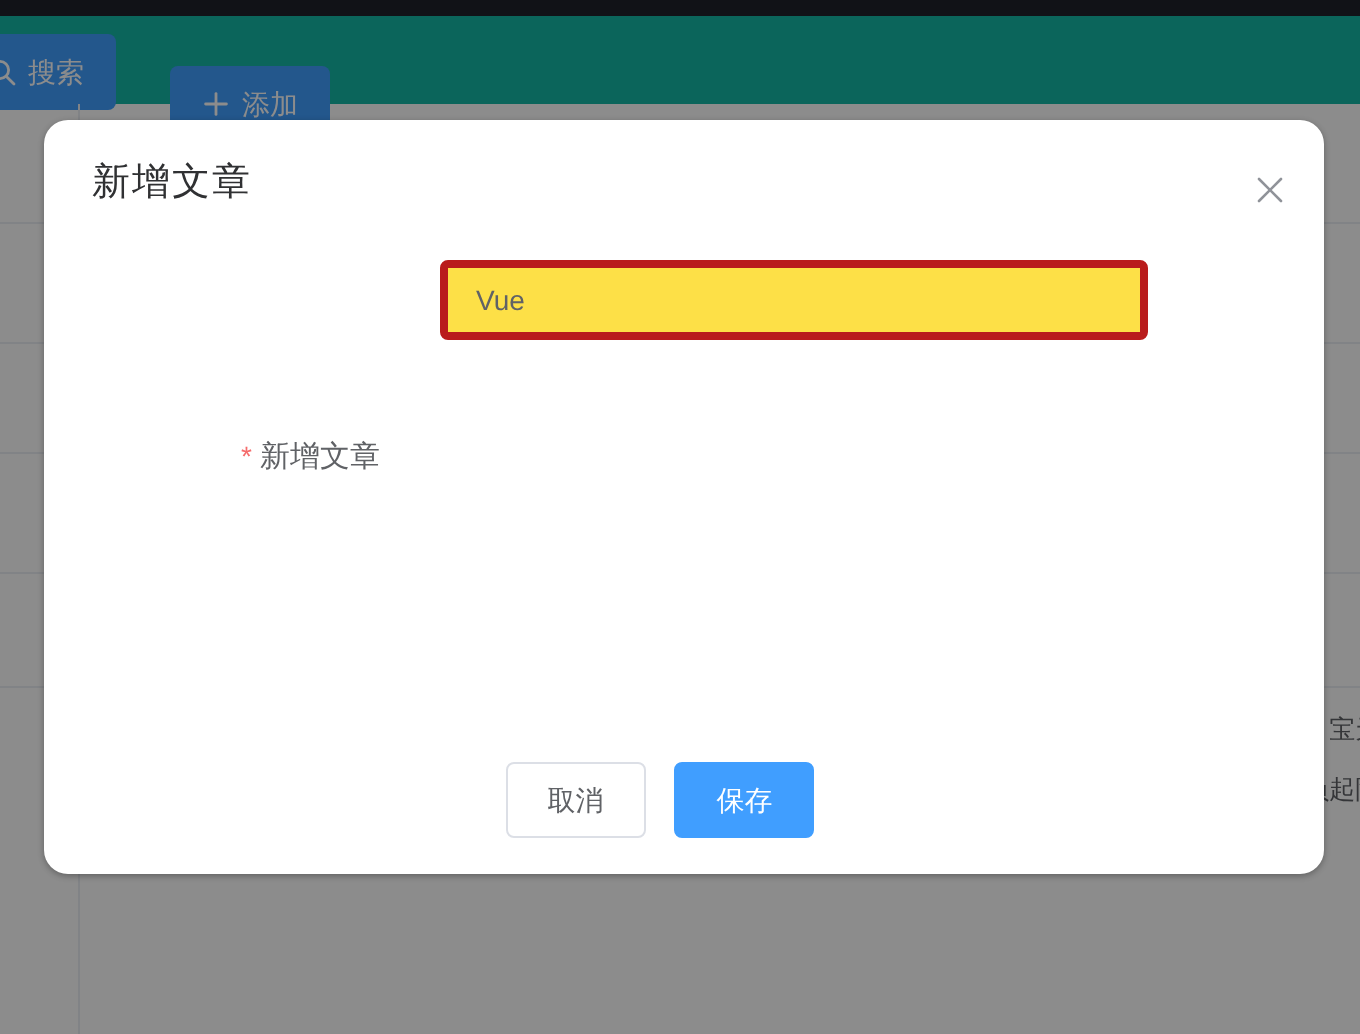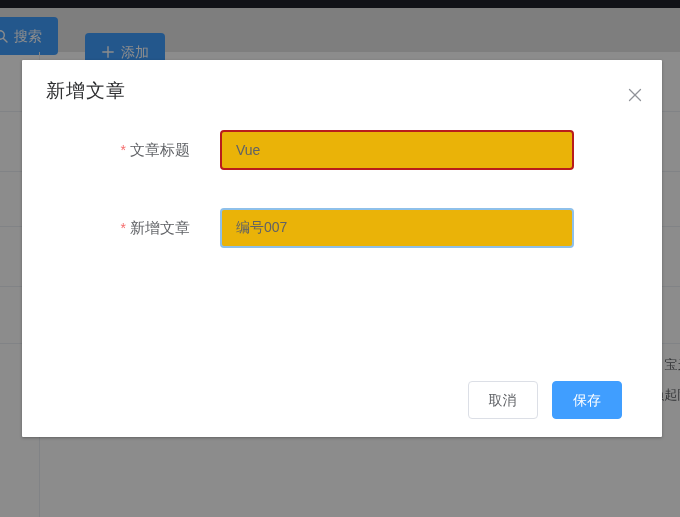--- a/index.html
+++ b/index.html
@@ -14,21 +14,21 @@
 
   
   .bg-page { position: absolute; inset: 0; background: #ffffff; }
 
   .topbar {
     position: absolute; left: 0; top: 0; width: 680px; height: 8px;
     background: #20222a;
   }
   .toolbar {
     position: absolute; left: 0; top: 8px; width: 680px; height: 44px;
-    background: #e5e5e5;
+    background: #14b8a6;
   }
   .btn-primary {
     position: absolute; top: 9px; height: 38px;
     background: #409eff; color: #ffffff;
     border: none; border-radius: 4px;
     font-size: 14px; line-height: 38px;
     padding: 0 16px; white-space: nowrap;
     display: flex; align-items: center; gap: 6px;
     cursor: pointer;
   }
@@ -61,21 +61,21 @@
   .overlay {
     position: absolute; inset: 0;
     background: rgba(0, 0, 0, 0.45);
   }
 
   
   .modal {
     position: absolute; left: 22px; top: 60px;
     width: 640px; height: 377px;
     background: #ffffff;
-    border-radius: 1px;
+    border-radius: 12px;
     box-shadow: 0 1px 3px rgba(0,0,0,.3);
   }
   .modal-header { position: absolute; left: 0; top: 0; width: 100%; height: 60px; }
   .modal-title {
     position: absolute; left: 24px; top: 18px;
     font-size: 19px; color: #303133; font-weight: 400;
     letter-spacing: 1px;
   }
   .modal-close {
     position: absolute; right: 18px; top: 26px;
@@ -87,32 +87,32 @@
   .form-item { position: relative; height: 40px; margin-bottom: 38px; }
   .form-label {
     position: absolute; left: 0; top: 0; width: 180px;
     text-align: right; padding-right: 12px;
     font-size: 15px; color: #606266;
     line-height: 40px; white-space: nowrap;
   }
   .req-star { color: #f56c6c; margin-right: 4px; font-size: 14px; }
   .form-control {
     position: absolute; left: 198px; width: 354px; height: 40px;
-    border: 2px solid #b91c1c; border-radius: 4px;
-    background: #eab308;
+    border: 4px solid #b91c1c; border-radius: 4px;
+    background: #fde047;
     font-size: 14px; color: #606266;
     padding: 0 14px; line-height: 38px;
     outline: none;
   }
   .form-control.focused { border-color: #8ec0ea; }
   .form-control::placeholder { color: #c0c4cc; }
 
   .modal-footer {
     position: absolute; left: 0; bottom: 18px; width: 100%;
-    text-align: right; padding-right: 40px;
+    text-align: center; padding-right: 24px;
   }
   .mbtn {
     display: inline-block; height: 38px; line-height: 36px;
     padding: 0 20px; border-radius: 4px;
     font-size: 14px; cursor: pointer; vertical-align: middle;
   }
   .mbtn-default {
     background: #ffffff; border: 1px solid #dcdfe6; color: #606266;
     margin-right: 10px;
   }
@@ -192,31 +192,27 @@
         <svg width="18" height="18" viewBox="0 0 18 18" stroke="#909399" stroke-width="1.3" stroke-linecap="round">
           <line x1="3.5" y1="3.5" x2="14.5" y2="14.5"></line>
             <line x1="14.5" y1="3.5" x2="3.5" y2="14.5"></line>
         </svg>
       </div>
     </div>
 
     <div class="modal-body">
 
       <div class="form-item">
-        <div class="form-label">
-          <span class="req-star">*</span><span>文章标题</span>
-        </div>
         <input class="form-control" type="text" value="Vue" style="">
       </div>
 
       <div class="form-item">
         <div class="form-label">
           <span class="req-star">*</span><span>新增文章</span>
         </div>
-        <input class="form-control focused" type="text" value="编号007" style="">
       </div>
 
     </div>
 
     <div class="modal-footer">
       <span class="mbtn mbtn-default">取消</span>
       <span class="mbtn mbtn-primary">保存</span>
     </div>
 
   </div>

